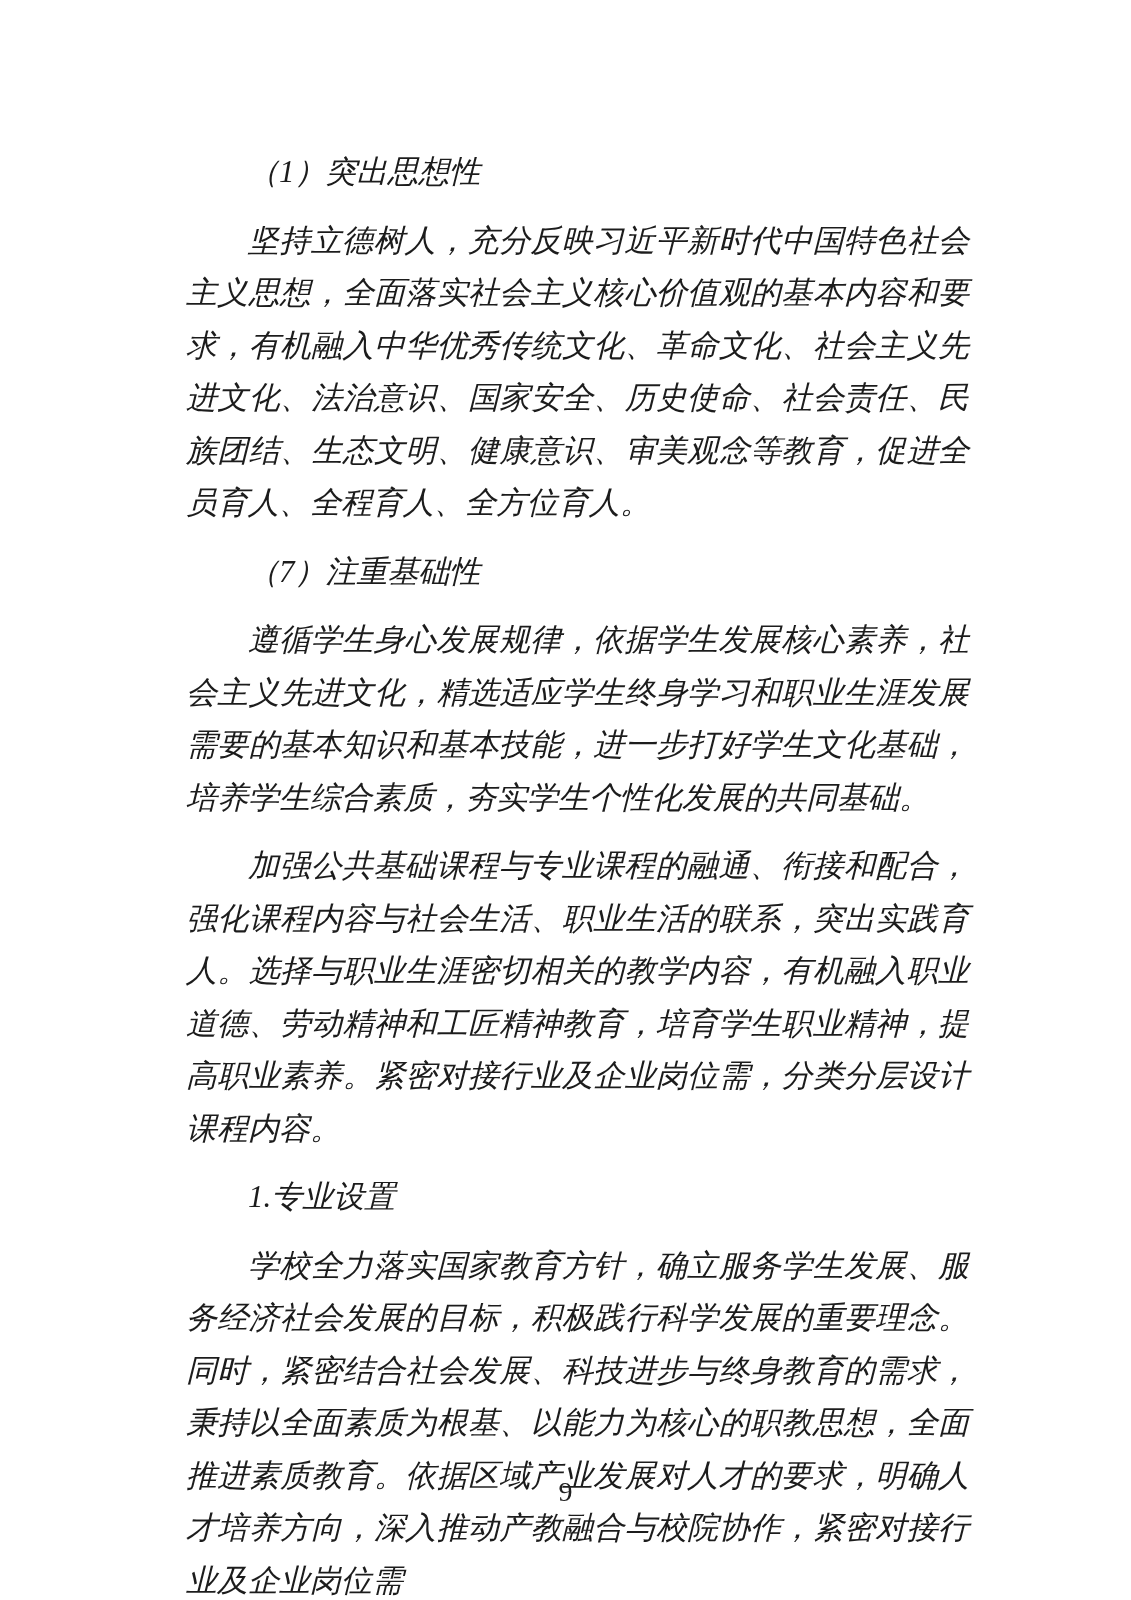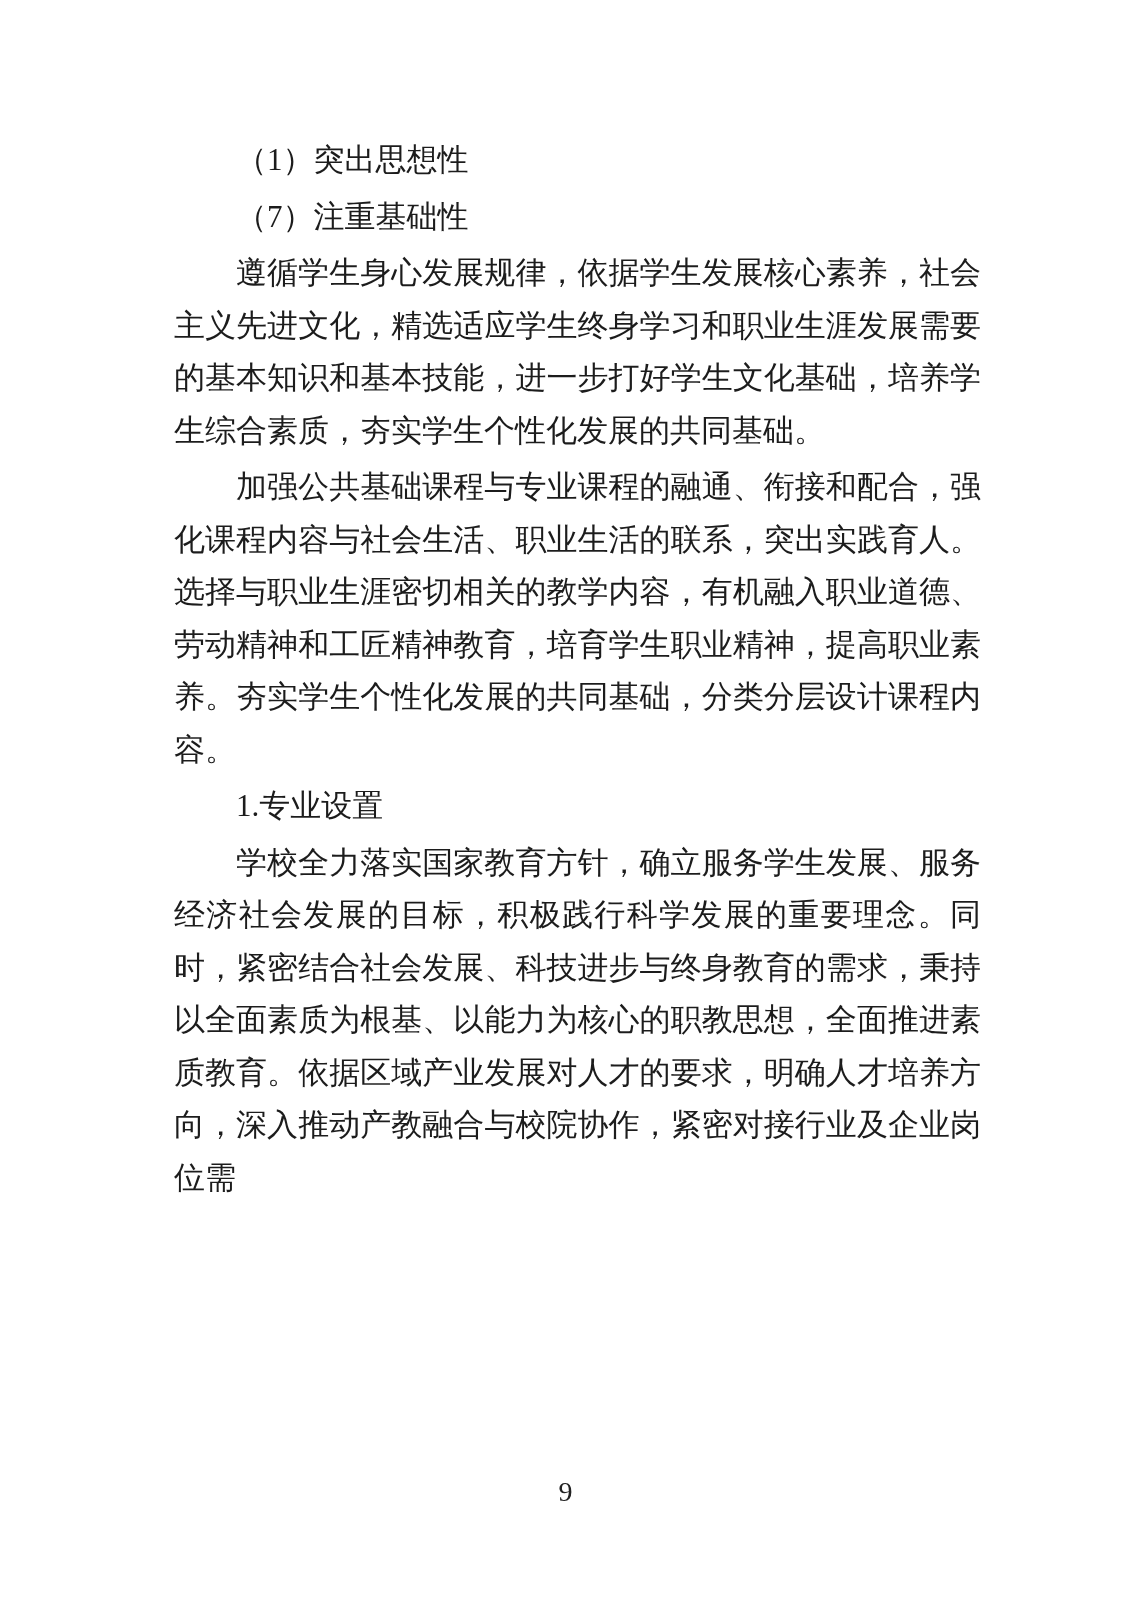--- a/index.html
+++ b/index.html
@@ -20,43 +20,45 @@
     top: 130px;
     width: 815px;
     font-family: "Liberation Serif", "DejaVu Serif", serif;
     font-size: 31px;
     line-height: 52.5px;
     color: #1c1c1c;
     text-align: justify;
     letter-spacing: 0;
   }
   .content p {
-    margin: 4px;
+    margin: 16px;
     padding: 0;
     text-indent: 2em;
     font-weight: normal;
+    font-style: italic;
   }
   .page-number {
     position: absolute;
     left: 0;
     top: 1474px;
     width: 100%;
     text-align: center;
     font-family: "Liberation Serif", "DejaVu Serif", serif;
     font-size: 28px;
     line-height: 36px;
     color: #222222;
   }
 </style>
 </head>
 <body>
 
 <div class="page">
   <div class="content">
     <p>（1）突出思想性</p>
+    <p>坚持立德树人，充分反映习近平新时代中国特色社会主义思想，全面落实社会主义核心价值观的基本内容和要求，有机融入中华优秀传统文化、革命文化、社会主义先进文化、法治意识、国家安全、历史使命、社会责任、民族团结、生态文明、健康意识、审美观念等教育，促进全员育人、全程育人、全方位育人。</p>
     <p>（7）注重基础性</p>
     <p>遵循学生身心发展规律，依据学生发展核心素养，社会主义先进文化，精选适应学生终身学习和职业生涯发展需要的基本知识和基本技能，进一步打好学生文化基础，培养学生综合素质，夯实学生个性化发展的共同基础。</p>
-    <p>加强公共基础课程与专业课程的融通、衔接和配合，强化课程内容与社会生活、职业生活的联系，突出实践育人。选择与职业生涯密切相关的教学内容，有机融入职业道德、劳动精神和工匠精神教育，培育学生职业精神，提高职业素养。夯实学生个性化发展的共同基础，分类分层设计课程内容。</p>
+    <p>加强公共基础课程与专业课程的融通、衔接和配合，强化课程内容与社会生活、职业生活的联系，突出实践育人。选择与职业生涯密切相关的教学内容，有机融入职业道德、劳动精神和工匠精神教育，培育学生职业精神，提高职业素养。紧密对接行业及企业岗位需，分类分层设计课程内容。</p>
     <p>1.专业设置</p>
     <p>学校全力落实国家教育方针，确立服务学生发展、服务经济社会发展的目标，积极践行科学发展的重要理念。同时，紧密结合社会发展、科技进步与终身教育的需求，秉持以全面素质为根基、以能力为核心的职教思想，全面推进素质教育。依据区域产业发展对人才的要求，明确人才培养方向，深入推动产教融合与校院协作，紧密对接行业及企业岗位需</p>
   </div>
   <div class="page-number">9</div>
 </div>
 
 </body></html>

